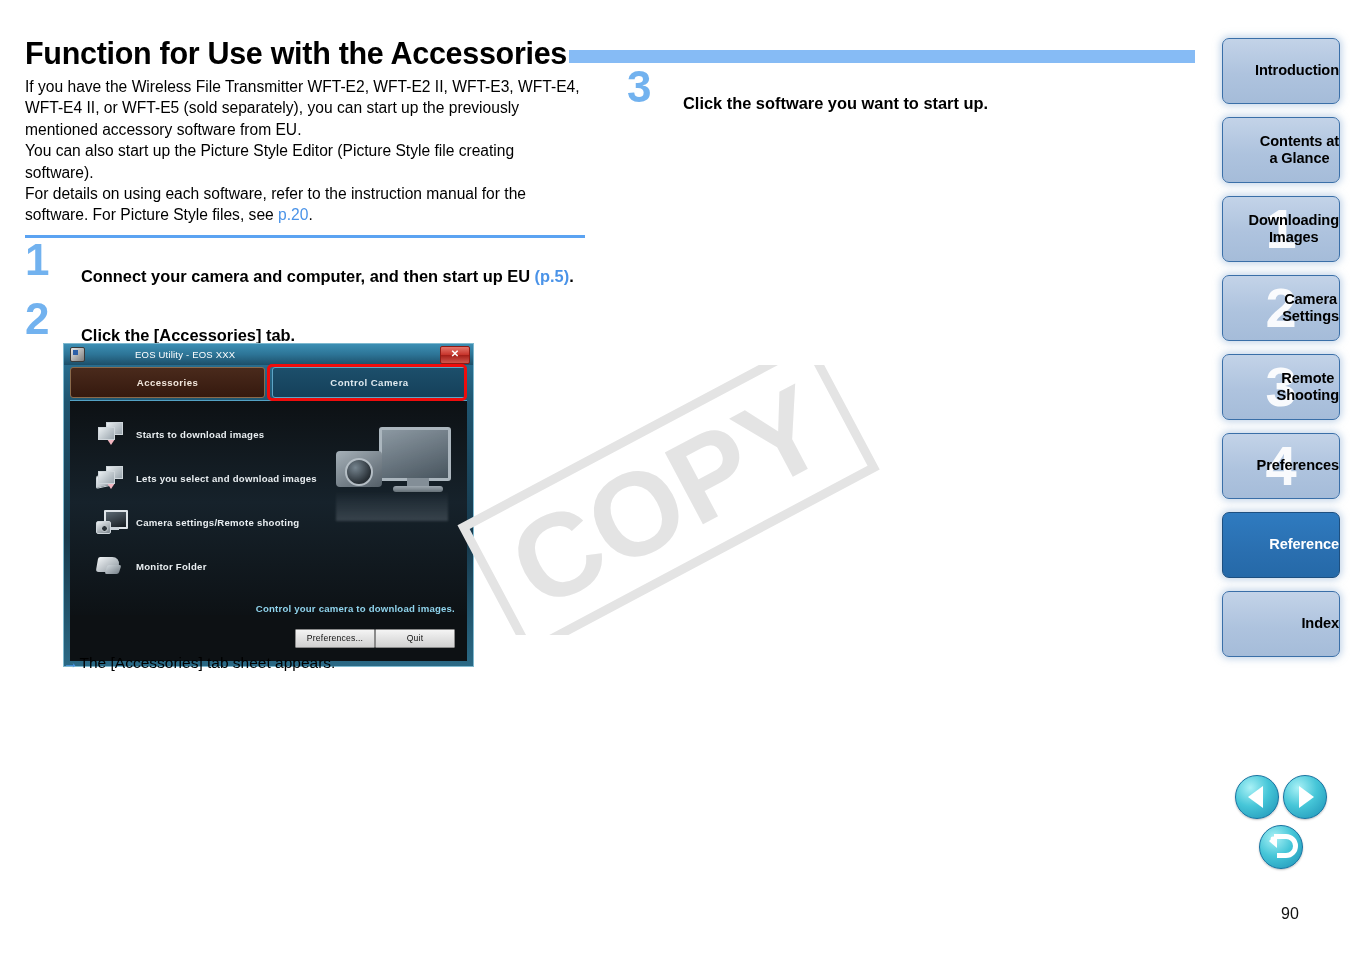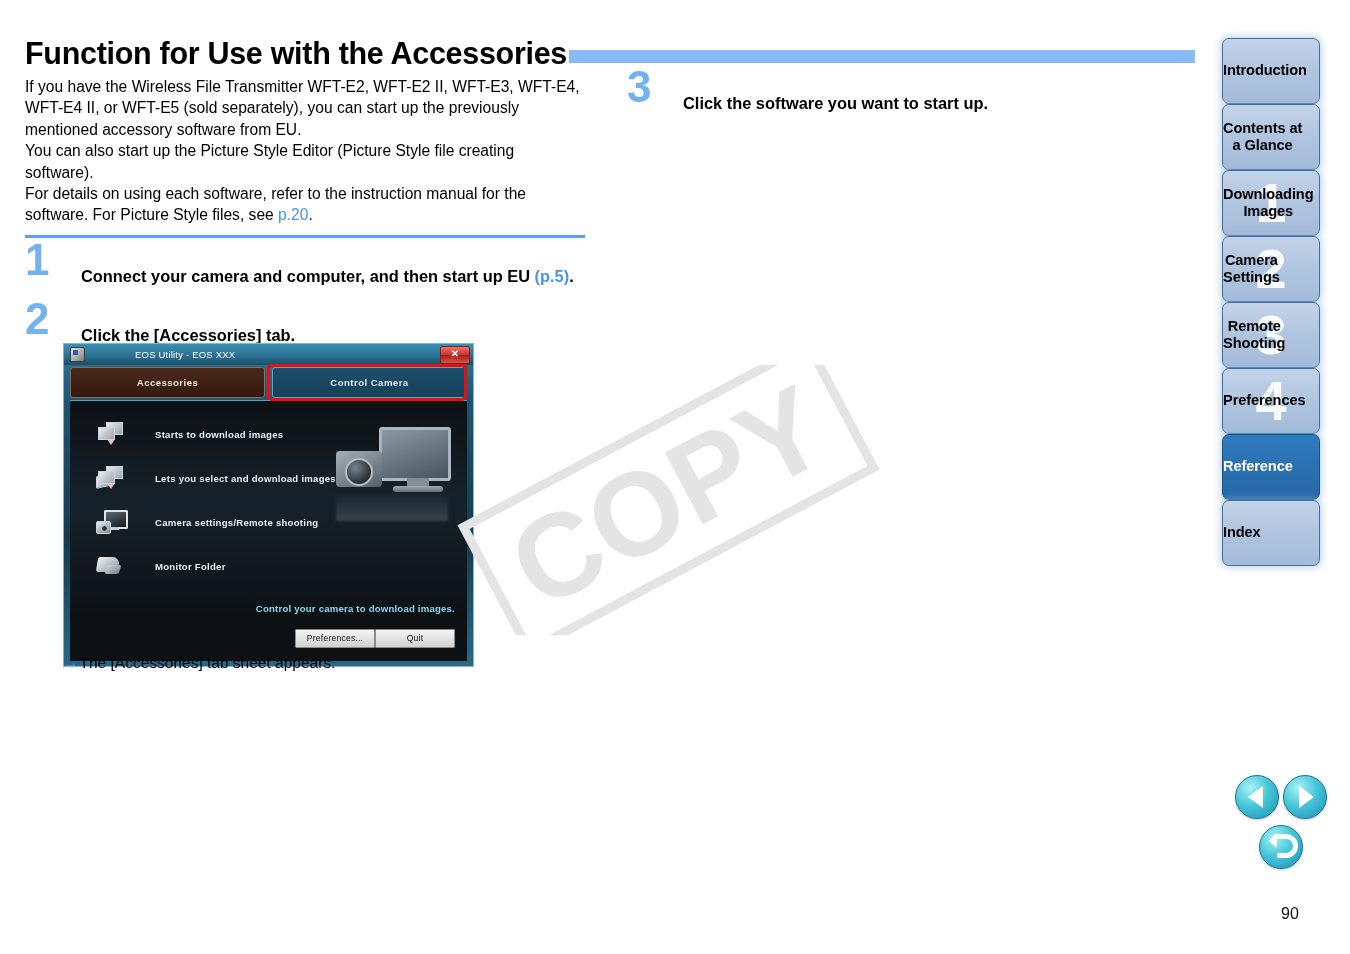--- a/index.html
+++ b/index.html
@@ -257,21 +257,21 @@
     right: 6px;
     top: 57px;
     bottom: 40px;
     background: linear-gradient(180deg,#0d1114 0%,#16222b 45%,#0c1013 100%);
     overflow: hidden;
   }
   .eos-item {
     position: absolute;
     display: flex;
     align-items: center;
-    gap: 29px;
+    gap: 10px;
   }
   .eos-item-label {
     font-size: 9.6px;
     font-weight: bold;
     color: #e9eef1;
     letter-spacing: .25px;
     white-space: nowrap;
   }
   .ico {
     width: 30px;
@@ -463,29 +463,30 @@
 
   
   #sidebar {
     position: absolute;
     left: 1222px;
     top: 38px;
     width: 120px;
   }
   .nav-btn {
     position: relative;
-    width: 98px;
+    width: 118px;
     height: 66px;
+    margin-bottom: 13px;
     border-radius: 7px;
     border: 1px solid #3a6fa8;
     background: linear-gradient(180deg,#c3d3e8 0%,#aec3de 55%,#a5bcd9 100%);
     box-shadow: 0 0 7px 2px rgba(150,180,215,.55);
     display: flex;
     align-items: center;
-    justify-content: flex-start;
+    justify-content: flex-end;
     overflow: hidden;
     box-sizing: border-box;
   }
   .nav-btn.active {
     background: linear-gradient(180deg,#2f7bc0 0%,#2a6fb0 60%,#2569a8 100%);
     border-color: #1d4f80;
   }
   .nav-ghost {
     position: absolute;
     left: 0; right: 0;

